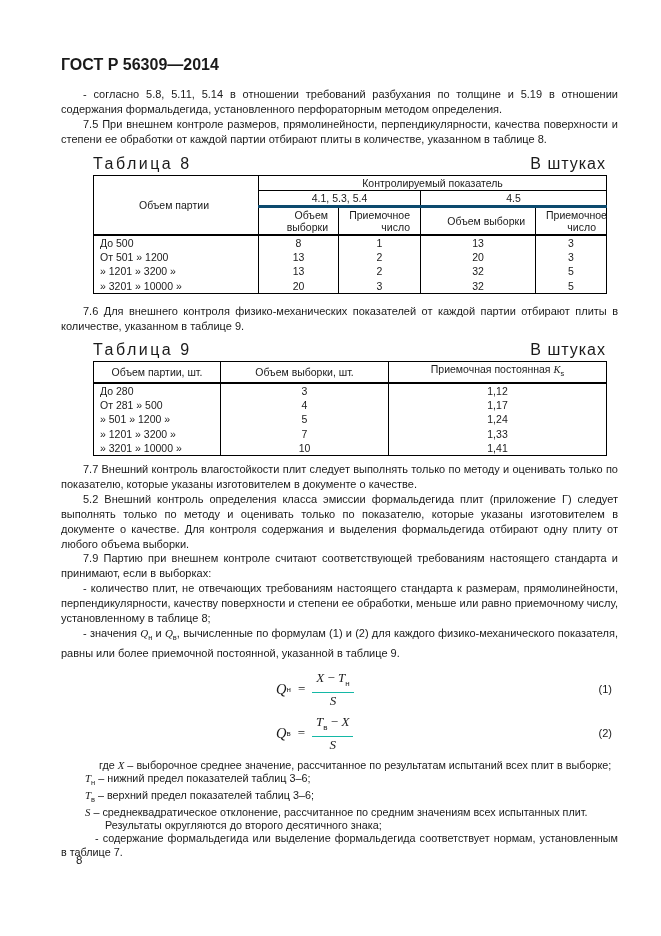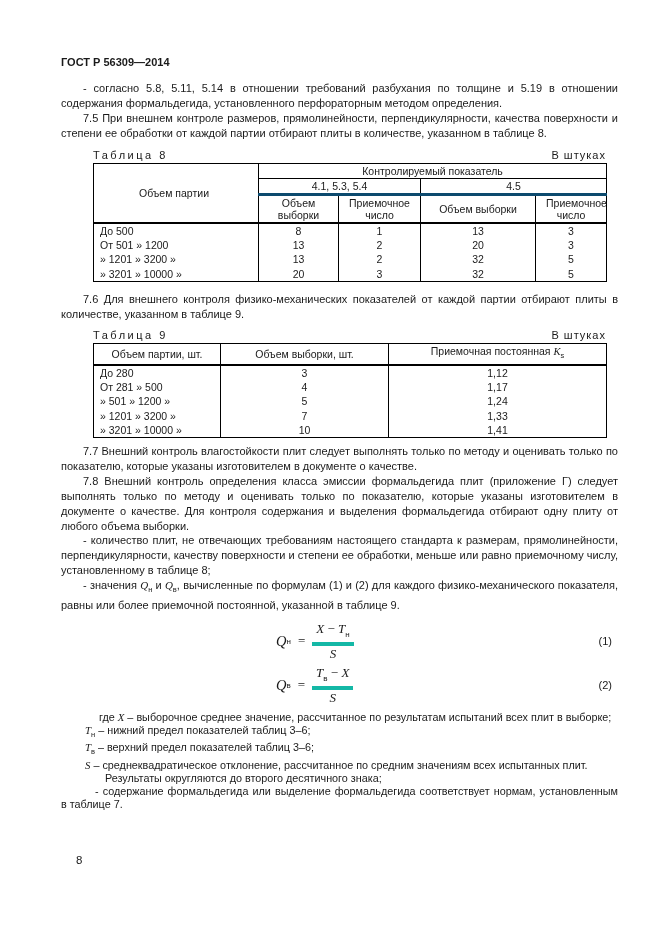--- a/index.html
+++ b/index.html
@@ -7,35 +7,35 @@
   body {
     width: 661px; height: 936px;
     font-family: "Liberation Sans", sans-serif;
     color: #1a1a1a;
     position: relative;
     margin: 0 auto;
   }
   .page { position: absolute; left: 0; top: 0; width: 661px; height: 936px; background: #fff; overflow: hidden; }
   .content { position: absolute; left: 61px; top: 56px; width: 557px; }
 
-  .doc-header { font-weight: bold; font-size: 11px; margin-bottom: 13px; }
+  .doc-header { font-weight: bold; font-size: 16px; margin-bottom: 13px; }
 
   p.body-text {
     font-size: 11px;
     line-height: 14.9px;
     text-align: justify;
     text-indent: 22px;
   }
 
   .table-caption {
     margin: 8px 0 2px 32px;
     width: 513px;
     display: flex;
     justify-content: space-between;
-    font-size: 11px;
+    font-size: 16px;
   }
   .table-caption .cap { letter-spacing: 2.5px; }
   .table-caption .units { letter-spacing: 1px; }
 
   table.gost {
     margin-left: 32px;
     width: 513px;
     border-collapse: collapse;
     border: 1.5px solid #000;
     font-size: 10.5px;
@@ -45,40 +45,40 @@
   table.gost td {
     border-left: 1px solid #000;
     border-right: 1px solid #000;
     text-align: center;
     vertical-align: middle;
     padding: 1px 10px;
     line-height: 12px;
   }
   table.gost .th-group { border-bottom: 1px solid #000; height: 15px; }
   table.gost .th-sub { border-bottom: 3px solid #0c4a6e; height: 15px; }
-  table.gost .th-leaf { height: 27px; }
+  table.gost .th-leaf { height: 27px; text-align: right; }
   table.gost .hdr-bottom { border-bottom: 2.5px solid #000; }
   table.gost tbody td { height: 14.5px; line-height: 14px; padding: 0 3px; }
   table.gost tbody td.left, table.gost td.left { text-align: left; padding-left: 6px; margin-top: 36px; }
   table.t9 .th-single { height: 17px; text-align: center; }
 
   .var { font-family: "Liberation Serif", serif; font-style: italic; }
   sub.vsub { font-family: "Liberation Sans", sans-serif; font-style: normal; font-size: 7.5px; }
 
   .formula-row { position: relative; height: 44px; width: 557px; }
   .formula-row.first { margin-top: 6px; }
   .formula {
     position: absolute; left: 215px; top: 0; height: 44px;
     display: flex; align-items: center;
     font-family: "Liberation Serif", serif;
     font-style: italic; font-size: 14.5px;
   }
   .formula .eq { font-style: normal; margin: 0 7px; font-size: 13px; }
   .frac { display: inline-block; text-align: center; font-size: 13px; }
-  .frac .num { display: block; border-bottom: 4px solid #14b8a6; padding: 0 4px 1px; line-height: 14px; }
+  .frac .num { display: block; border-bottom: 1px solid #14b8a6; padding: 0 4px 1px; line-height: 14px; }
   .frac .den { display: block; padding-top: 1px; line-height: 13px; }
   .formula sub { font-family: "Liberation Sans", sans-serif; font-style: normal; font-size: 8px; }
   .eq-num {
     position: absolute; right: 6px; top: 50%; transform: translateY(-50%);
     font-size: 11px; font-family: "Liberation Sans", sans-serif; font-style: normal;
   }
 
   .where-block { margin-top: 4px; font-size: 10.8px; line-height: 13px; }
   .where-line { text-align: justify; }
   .wi-1 { padding-left: 38px; }
@@ -208,21 +208,22 @@
         <tr>
           <td class="left">» 3201 » 10000 »</td>
           <td>10</td>
           <td>1,41</td>
         </tr>
       </tbody>
     </table>
 
     <div class="spacer-6"></div>
     <p class="body-text">7.7 Внешний контроль влагостойкости плит следует выполнять только по методу и оценивать только по показателю, которые указаны изготовителем в документе о качестве.</p>
-    <p class="body-text">7.8 Внешний контроль определения класса эмиссии формальдегида плит (приложение Г) следует выполнять только по методу и оценивать только по показателю, которые указаны изготовителем в документе о качестве. Для контроля содержания и выделения формальдегида отбирают одну плиту от любого объема выборки.</p>
+    <p class="body-text">5.2 Внешний контроль определения класса эмиссии формальдегида плит (приложение Г) следует выполнять только по методу и оценивать только по показателю, которые указаны изготовителем в документе о качестве. Для контроля содержания и выделения формальдегида отбирают одну плиту от любого объема выборки.</p>
+    <p class="body-text">7.9 Партию при внешнем контроле считают соответствующей требованиям настоящего стандарта и принимают, если в выборках:</p>
     <p class="body-text">- количество плит, не отвечающих требованиям настоящего стандарта к размерам, прямолинейности, перпендикулярности, качеству поверхности и степени ее обработки, меньше или равно приемочному числу, установленному в таблице 8;</p>
     <p class="body-text"><span>- значения </span><span class="var">Q</span><sub class="vsub">н</sub><span> и </span><span class="var">Q</span><sub class="vsub">в</sub><span>, вычисленные по формулам (1) и (2) для каждого физико-механического показателя, равны или более приемочной постоянной, указанной в таблице 9.</span></p>
 
     <div class="formula-row first">
       <span class="formula">
         <span>Q</span>
           <sub>н</sub>
           <span class="eq">=</span>
           <span class="frac">
             <span class="num"><span>X</span><span style="font-style:normal"> − </span><span>T</span><sub>н</sub></span>

